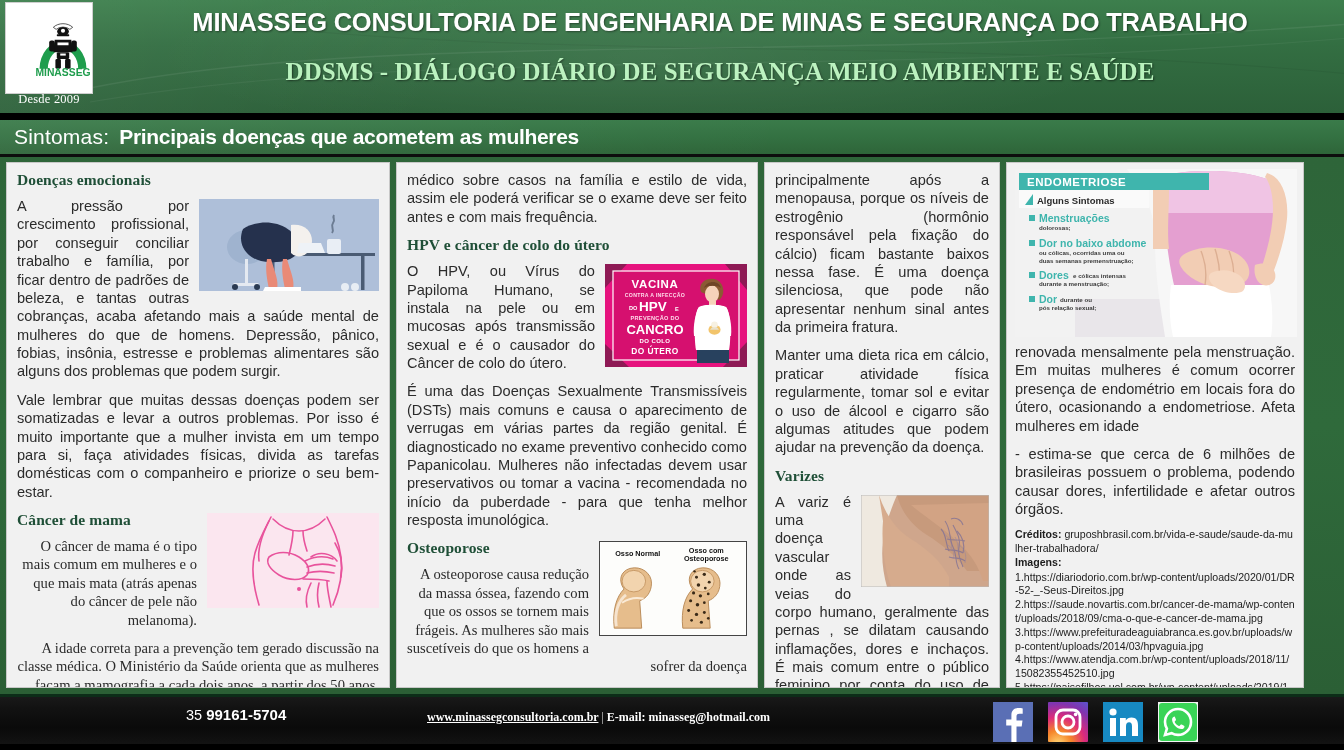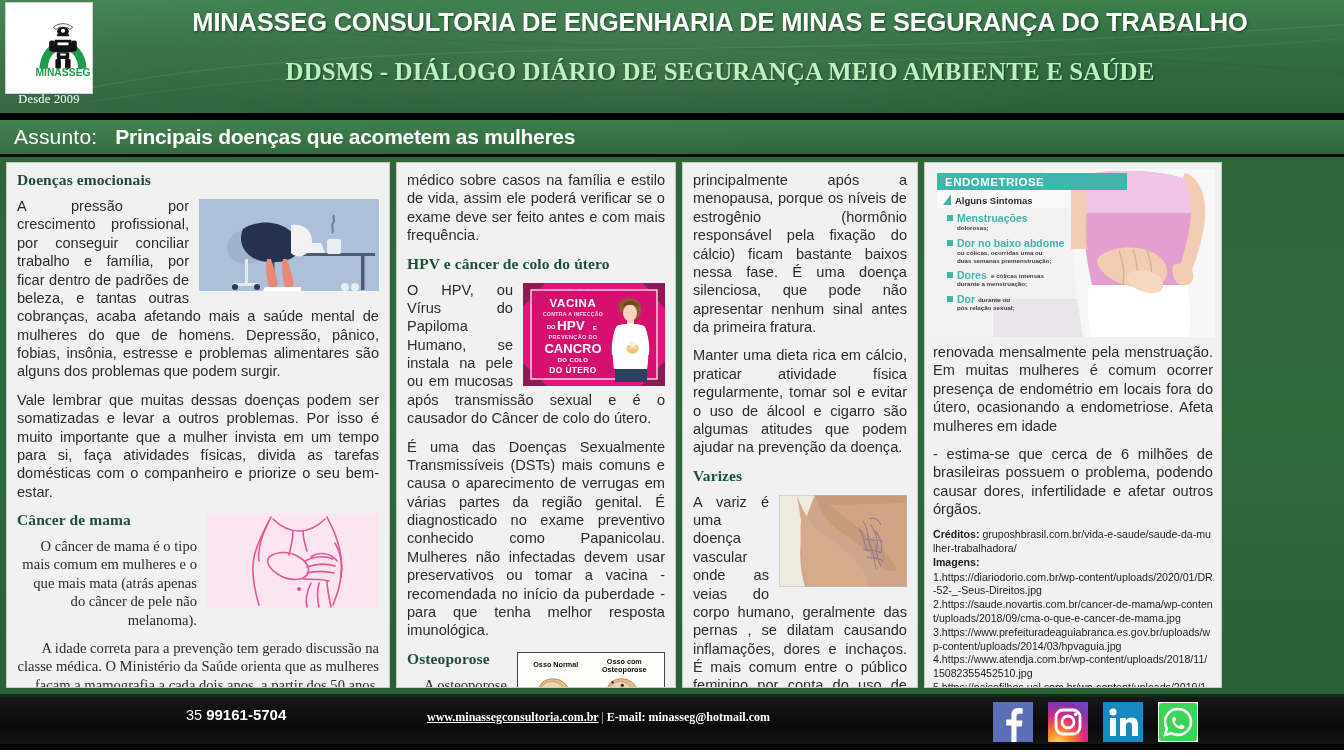--- a/index.html
+++ b/index.html
@@ -68,41 +68,41 @@
   }
   .subject-bar::after{
     content:""; position:absolute; inset:0;
     background:linear-gradient(100deg, rgba(255,255,255,0.05), rgba(255,255,255,0) 60%);
   }
   .subject-label{
     color:#ffffff; font-size:21px; font-weight:400; letter-spacing:.2px;
     font-family:"Liberation Sans", sans-serif; position:relative; z-index:2;
   }
   .subject-value{
-    color:#ffffff; font-size:21px; font-weight:bold; margin-left:18px;
+    color:#ffffff; font-size:21px; font-weight:bold; margin-left:10px;
     letter-spacing:-0.3px; font-family:"Liberation Sans", sans-serif;
     position:relative; z-index:2;
   }
 
   
   .content{
     position:relative; width:100%; height:537px;
     background:linear-gradient(180deg,#2e6539 0%, #2f6a3b 50%, #2b5f35 100%);
     display:flex; align-items:stretch;
     padding:5px 6px 6px 6px; gap:6px;
   }
   .col{
     background:#f1f1f1;
     border:1px solid #c8c8c8;
     padding:8px 10px 6px 10px;
     overflow:hidden;
     position:relative;
   }
   .col-1{ width:384px; }
-  .col-2{ width:280px; }
+  .col-2{ width:362px; }
   .col-3{ width:236px; }
   .col-4{ width:298px; padding:6px 8px 6px 8px; }
 
   h2.sec{
     color:#1f4f37; font-size:15.5px; font-weight:bold;
     font-family:"Liberation Serif", serif;
     margin:0 0 8px 0; letter-spacing:.1px;
   }
   p.body{
     font-size:14.6px; line-height:1.26; color:#2b2b2b;
@@ -201,21 +201,21 @@
     </div>
     <div class="logo-since">Desde 2009</div>
 
     <div class="hdr-title">MINASSEG CONSULTORIA DE ENGENHARIA DE MINAS E SEGURANÇA DO TRABALHO</div>
     <div class="hdr-sub">DDSMS - DIÁLOGO DIÁRIO DE SEGURANÇA MEIO AMBIENTE E SAÚDE</div>
   </div>
 
   <div class="hdr-rule"></div>
 
   <div class="subject-bar">
-    <span class="subject-label">Assunto:</span>
+    <span class="subject-label">Sintomas:</span>
     <span class="subject-value">Principais doenças que acometem as mulheres</span>
   </div>
 
   <div class="content">
 
     <div class="col col-1">
       <h2 class="sec">Doenças emocionais</h2>
 
       <svg class="fig img-desk" viewBox="0 0 180 92">
         <rect width="180" height="92" fill="#aebfd9"></rect>

